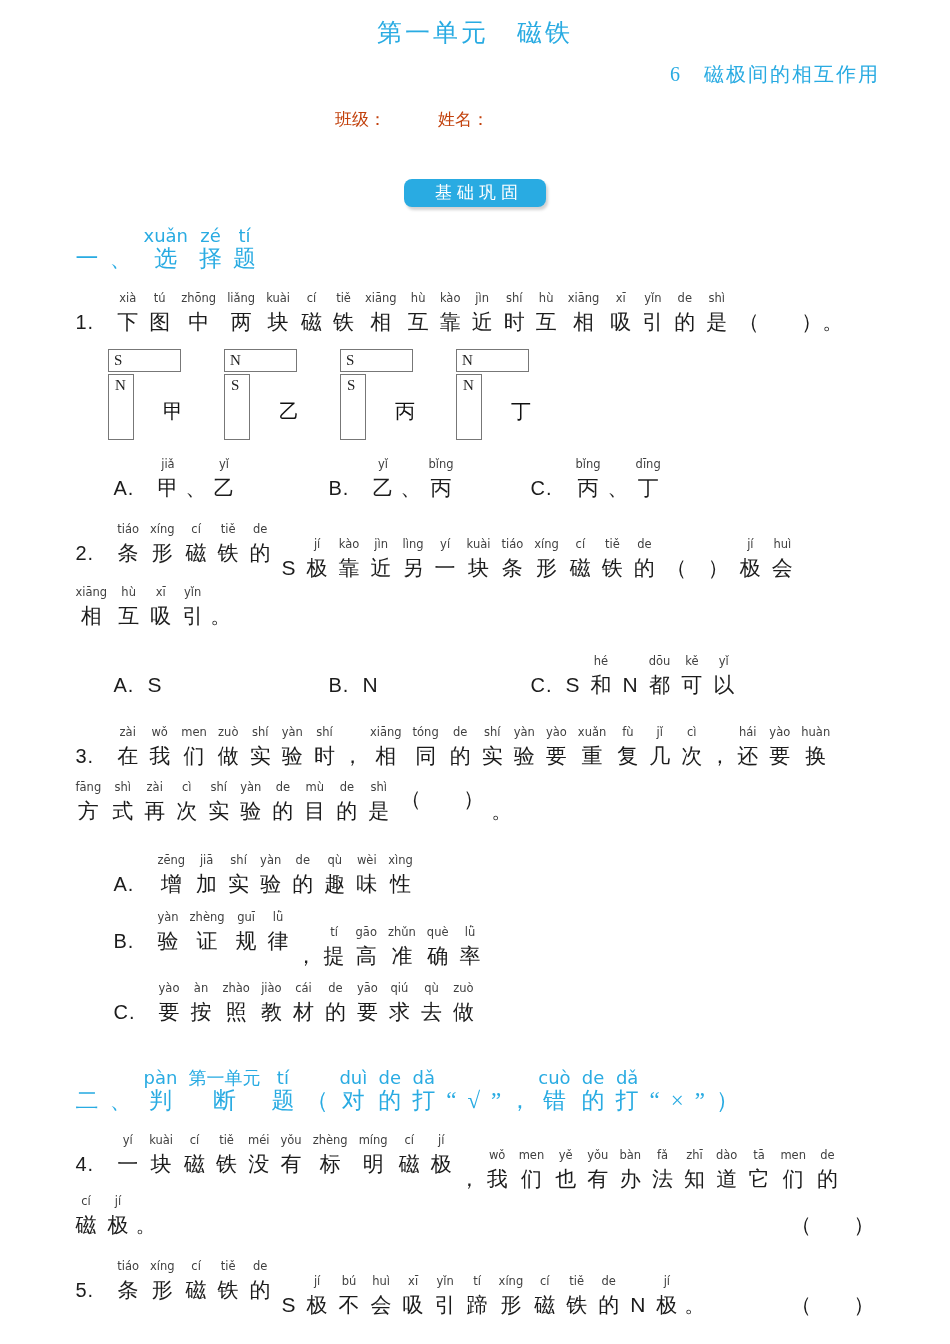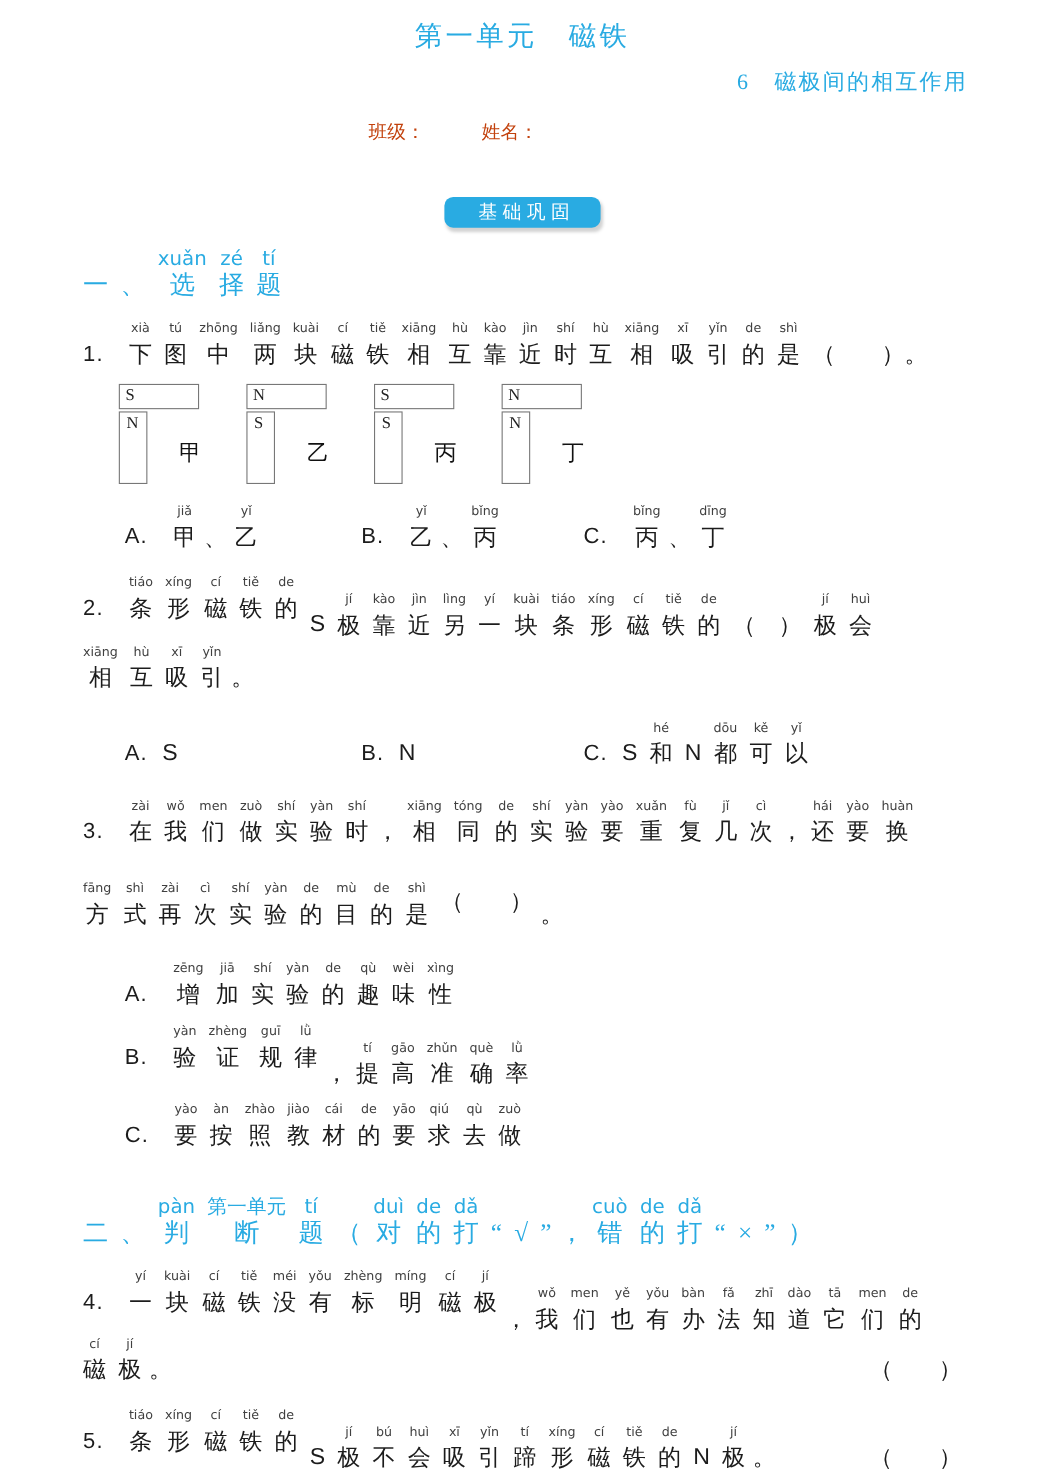--- a/index.html
+++ b/index.html
@@ -33,21 +33,21 @@
 
   
   #sec1-heading{margin-top:20px;}
   #q1{margin-top:16px;}
   #diagram{margin:12px 0 0 38px;display:flex;}
   #q1-options{margin-top:12px;margin-left:38px;}
   #q2{margin-top:18px;}
   #q2 .line2{margin-top:16px;}
   #q2-options{margin-top:22px;margin-left:38px;}
   #q3{margin-top:24px;}
-  #q3 .line2{margin-top:28px;}
+  #q3 .line2{margin-top:8px;}
   #q3-optA{margin-top:26px;margin-left:38px;}
   #q3-optB{margin-top:10px;margin-left:38px;}
   #q3-optC{margin-top:24px;margin-left:38px;}
   #sec2-heading{margin-top:42px;}
   #q4{margin-top:16px;}
   #q4 .line2{margin-top:14px;}
   #q5{margin-top:18px;}
 
   
   .mgroup{width:116px;}

